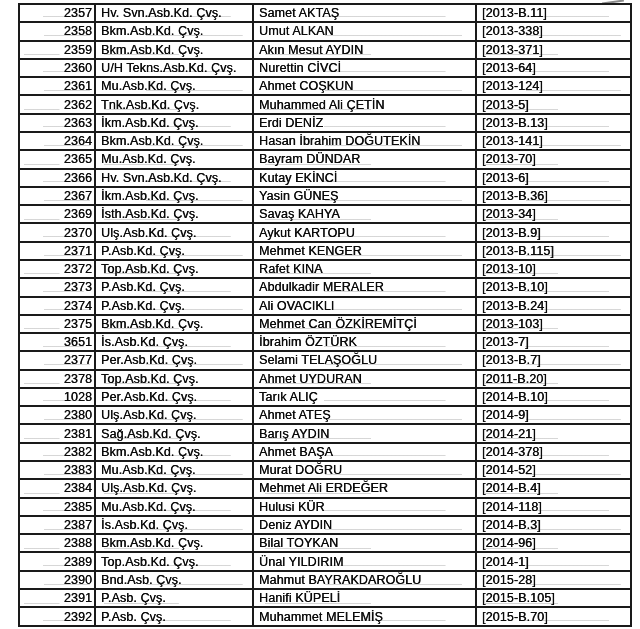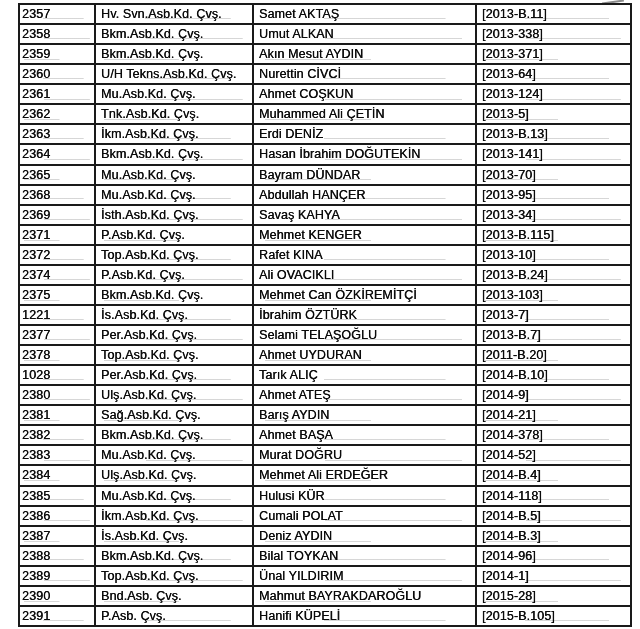--- a/index.html
+++ b/index.html
@@ -37,21 +37,21 @@
     text-shadow: 0.35px 0 0 #0b0b0b;
     
     background-image: linear-gradient(rgba(110,110,110,0.28), rgba(110,110,110,0.28));
     background-repeat: no-repeat;
     background-size: 62% 1px;
     background-position: 85% 78%;
   }
   .roster tr:nth-child(3n) td   { background-position: 10% 82%; background-size: 48% 1px; }
   .roster tr:nth-child(3n+1) td { background-position: 70% 75%; background-size: 55% 1px; }
   .roster td.c-no {
-    text-align: left;
+    text-align: right;
     padding: 0 2px;
   }
   
   .corner-mark {
     position: absolute;
     top: 1px;
     right: 16px;
     width: 22px;
     height: 2px;
     background: #5a5a5a;
@@ -128,68 +128,86 @@
     <td class="c-code">[2013-141]</td>
   </tr>
 
   <tr>
     <td class="c-no">2365</td>
     <td class="c-rank">Mu.Asb.Kd. Çvş.</td>
     <td class="c-name">Bayram DÜNDAR</td>
     <td class="c-code">[2013-70]</td>
   </tr>
 
-
-
-  <tr>
-    <td class="c-no">2368</td>
-    <td class="c-rank">Mu.Asb.Kd. Çvş.</td>
-    <td class="c-name">Abdullah HANÇER</td>
-    <td class="c-code">[2013-95]</td>
-  </tr>
+  <tr>
+    <td class="c-no">2366</td>
+    <td class="c-rank">Hv. Svn.Asb.Kd. Çvş.</td>
+    <td class="c-name">Kutay EKİNCİ</td>
+    <td class="c-code">[2013-6]</td>
+  </tr>
+
+  <tr>
+    <td class="c-no">2367</td>
+    <td class="c-rank">İkm.Asb.Kd. Çvş.</td>
+    <td class="c-name">Yasin GÜNEŞ</td>
+    <td class="c-code">[2013-B.36]</td>
+  </tr>
+
 
   <tr>
     <td class="c-no">2369</td>
     <td class="c-rank">İsth.Asb.Kd. Çvş.</td>
     <td class="c-name">Savaş KAHYA</td>
     <td class="c-code">[2013-34]</td>
   </tr>
 
+  <tr>
+    <td class="c-no">2370</td>
+    <td class="c-rank">Ulş.Asb.Kd. Çvş.</td>
+    <td class="c-name">Aykut KARTOPU</td>
+    <td class="c-code">[2013-B.9]</td>
+  </tr>
 
   <tr>
     <td class="c-no">2371</td>
     <td class="c-rank">P.Asb.Kd. Çvş.</td>
     <td class="c-name">Mehmet KENGER</td>
     <td class="c-code">[2013-B.115]</td>
   </tr>
 
   <tr>
     <td class="c-no">2372</td>
     <td class="c-rank">Top.Asb.Kd. Çvş.</td>
     <td class="c-name">Rafet KINA</td>
     <td class="c-code">[2013-10]</td>
   </tr>
 
+  <tr>
+    <td class="c-no">2373</td>
+    <td class="c-rank">P.Asb.Kd. Çvş.</td>
+    <td class="c-name">Abdulkadir MERALER</td>
+    <td class="c-code">[2013-B.10]</td>
+  </tr>
 
   <tr>
     <td class="c-no">2374</td>
     <td class="c-rank">P.Asb.Kd. Çvş.</td>
     <td class="c-name">Ali OVACIKLI</td>
     <td class="c-code">[2013-B.24]</td>
   </tr>
 
   <tr>
     <td class="c-no">2375</td>
     <td class="c-rank">Bkm.Asb.Kd. Çvş.</td>
     <td class="c-name">Mehmet Can ÖZKİREMİTÇİ</td>
     <td class="c-code">[2013-103]</td>
   </tr>
 
   <tr>
-    <td class="c-no">1221</td>
+    <td class="c-no">3651</td>
     <td class="c-rank">İs.Asb.Kd. Çvş.</td>
     <td class="c-name">İbrahim ÖZTÜRK</td>
     <td class="c-code">[2013-7]</td>
   </tr>
 
   <tr>
     <td class="c-no">2377</td>
     <td class="c-rank">Per.Asb.Kd. Çvş.</td>
     <td class="c-name">Selami TELAŞOĞLU</td>
     <td class="c-code">[2013-B.7]</td>
@@ -244,26 +262,20 @@
     <td class="c-code">[2014-B.4]</td>
   </tr>
 
   <tr>
     <td class="c-no">2385</td>
     <td class="c-rank">Mu.Asb.Kd. Çvş.</td>
     <td class="c-name">Hulusi KÜR</td>
     <td class="c-code">[2014-118]</td>
   </tr>
 
-  <tr>
-    <td class="c-no">2386</td>
-    <td class="c-rank">İkm.Asb.Kd. Çvş.</td>
-    <td class="c-name">Cumali POLAT</td>
-    <td class="c-code">[2014-B.5]</td>
-  </tr>
 
   <tr>
     <td class="c-no">2387</td>
     <td class="c-rank">İs.Asb.Kd. Çvş.</td>
     <td class="c-name">Deniz AYDIN</td>
     <td class="c-code">[2014-B.3]</td>
   </tr>
 
   <tr>
     <td class="c-no">2388</td>
@@ -286,15 +298,21 @@
     <td class="c-code">[2015-28]</td>
   </tr>
 
   <tr>
     <td class="c-no">2391</td>
     <td class="c-rank">P.Asb. Çvş.</td>
     <td class="c-name">Hanifi KÜPELİ</td>
     <td class="c-code">[2015-B.105]</td>
   </tr>
 
+  <tr>
+    <td class="c-no">2392</td>
+    <td class="c-rank">P.Asb. Çvş.</td>
+    <td class="c-name">Muhammet MELEMİŞ</td>
+    <td class="c-code">[2015-B.70]</td>
+  </tr>
 </tbody>
   </table>
 </div>
 
 </body></html>

